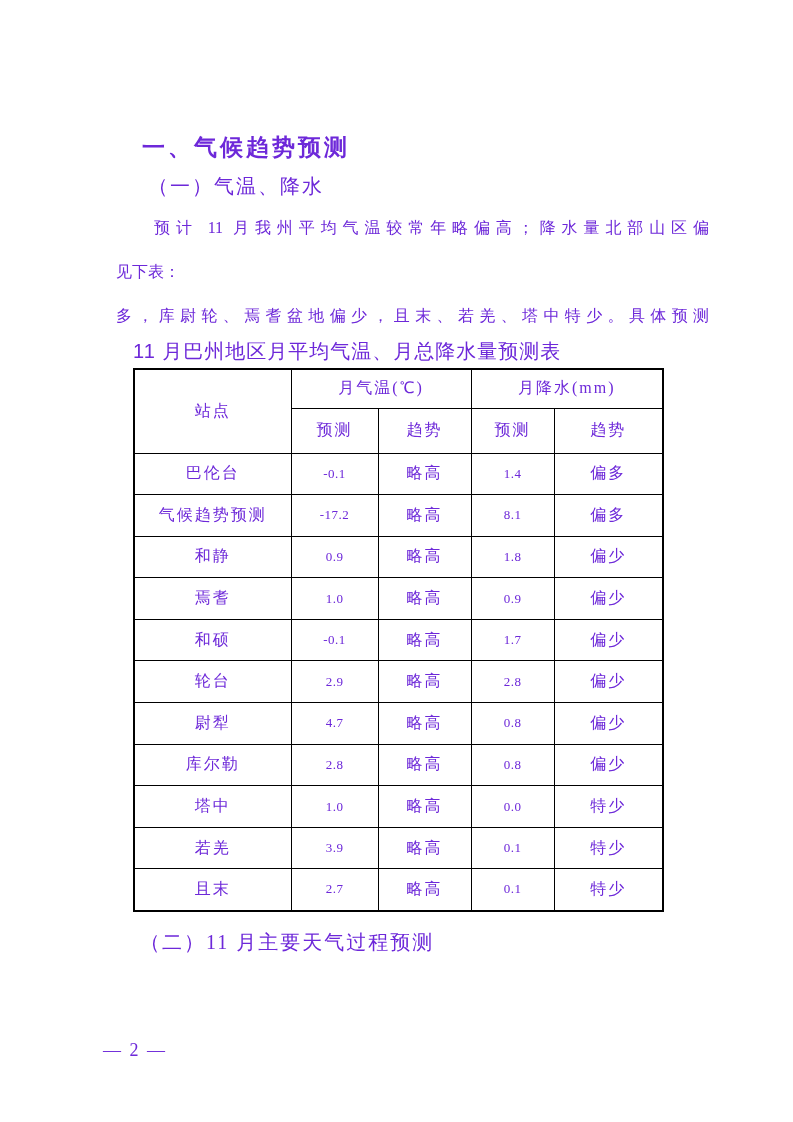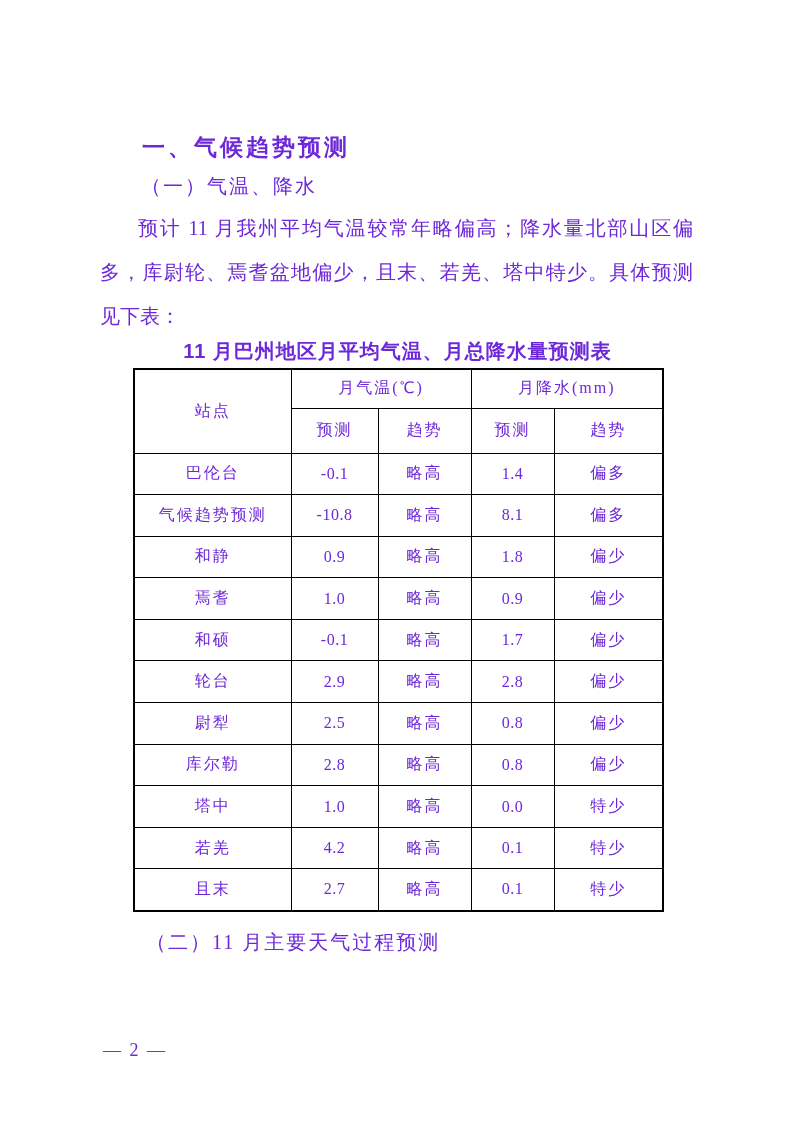--- a/index.html
+++ b/index.html
@@ -27,49 +27,50 @@
     line-height: 30px;
     white-space: nowrap;
   }
   .h2 {
     position: absolute;
     font-family: "Liberation Serif", serif;
     font-size: 20px;
     letter-spacing: 2px;
     line-height: 28px;
     white-space: nowrap;
+    margin-left: 7px;
   }
   .h2a { left: 141px; top: 172px; }
-  .h2b { left: 146px; top: 928px; }
+  .h2b { left: 133px; top: 928px; }
   .para {
     position: absolute;
-    left: 100px;
+    left: 116px;
     top: 206px;
     width: 593px;
-    font-size: 20px;
+    font-size: 16px;
     line-height: 44px;
   }
   .para-line {
     height: 44px;
     overflow: hidden;
   }
   .jline {
     text-align: justify;
     text-align-last: justify;
     text-justify: inter-character;
   }
   .indent { text-indent: 38px; }
   .table-title {
     position: absolute;
     left: 133px;
     top: 338px;
     width: 529px;
-    text-align: center;
+    text-align: left;
     font-family: "Liberation Sans", sans-serif;
-    font-weight: bold;
+    font-weight: normal;
     font-size: 20px;
     letter-spacing: 1px;
     line-height: 26px;
   }
   table.forecast {
     position: absolute;
     left: 133px;
     top: 368px;
     border-collapse: collapse;
     table-layout: fixed;
@@ -85,21 +86,21 @@
   }
   table.forecast thead tr.group-row { height: 39px; }
   table.forecast thead tr.sub-row { height: 45px; }
   table.forecast tbody tr { height: 41.6px; }
   .cjk-cell {
     font-size: 16px;
     letter-spacing: 2px;
   }
   .num-cell {
     font-family: "Liberation Serif", serif;
-    font-size: 16px;
+    font-size: 13px;
     letter-spacing: 0.5px;
   }
   .footer-page-num {
     position: absolute;
     left: 103px;
     top: 1040px;
     font-size: 18px;
     letter-spacing: 2px;
   }
 </style>
@@ -107,22 +108,22 @@
 <body>
 
 <div class="page">
 
   <div class="h1">一、气候趋势预测</div>
 
   <div class="h2 h2a">（一）气温、降水</div>
 
   <div class="para">
     <div class="para-line jline indent">预计 11 月我州平均气温较常年略偏高；降水量北部山区偏</div>
+    <div class="para-line">见下表：</div>
     <div class="para-line jline">多，库尉轮、焉耆盆地偏少，且末、若羌、塔中特少。具体预测</div>
-    <div class="para-line">见下表：</div>
   </div>
 
   <div class="table-title">11 月巴州地区月平均气温、月总降水量预测表</div>
 
   <table class="forecast">
     <colgroup>
       <col style="width:157px">
       <col style="width:87px">
       <col style="width:93px">
       <col style="width:83px">
@@ -144,21 +145,21 @@
     <tbody>
       <tr>
         <td class="cjk-cell">巴伦台</td>
         <td class="num-cell">-0.1</td>
         <td class="cjk-cell">略高</td>
         <td class="num-cell">1.4</td>
         <td class="cjk-cell">偏多</td>
       </tr>
       <tr>
         <td class="cjk-cell">气候趋势预测</td>
-        <td class="num-cell">-10.8</td>
+        <td class="num-cell">-17.2</td>
         <td class="cjk-cell">略高</td>
         <td class="num-cell">8.1</td>
         <td class="cjk-cell">偏多</td>
       </tr>
       <tr>
         <td class="cjk-cell">和静</td>
         <td class="num-cell">0.9</td>
         <td class="cjk-cell">略高</td>
         <td class="num-cell">1.8</td>
         <td class="cjk-cell">偏少</td>
@@ -179,42 +180,42 @@
       </tr>
       <tr>
         <td class="cjk-cell">轮台</td>
         <td class="num-cell">2.9</td>
         <td class="cjk-cell">略高</td>
         <td class="num-cell">2.8</td>
         <td class="cjk-cell">偏少</td>
       </tr>
       <tr>
         <td class="cjk-cell">尉犁</td>
-        <td class="num-cell">2.5</td>
+        <td class="num-cell">4.7</td>
         <td class="cjk-cell">略高</td>
         <td class="num-cell">0.8</td>
         <td class="cjk-cell">偏少</td>
       </tr>
       <tr>
         <td class="cjk-cell">库尔勒</td>
         <td class="num-cell">2.8</td>
         <td class="cjk-cell">略高</td>
         <td class="num-cell">0.8</td>
         <td class="cjk-cell">偏少</td>
       </tr>
       <tr>
         <td class="cjk-cell">塔中</td>
         <td class="num-cell">1.0</td>
         <td class="cjk-cell">略高</td>
         <td class="num-cell">0.0</td>
         <td class="cjk-cell">特少</td>
       </tr>
       <tr>
         <td class="cjk-cell">若羌</td>
-        <td class="num-cell">4.2</td>
+        <td class="num-cell">3.9</td>
         <td class="cjk-cell">略高</td>
         <td class="num-cell">0.1</td>
         <td class="cjk-cell">特少</td>
       </tr>
       <tr>
         <td class="cjk-cell">且末</td>
         <td class="num-cell">2.7</td>
         <td class="cjk-cell">略高</td>
         <td class="num-cell">0.1</td>
         <td class="cjk-cell">特少</td>

